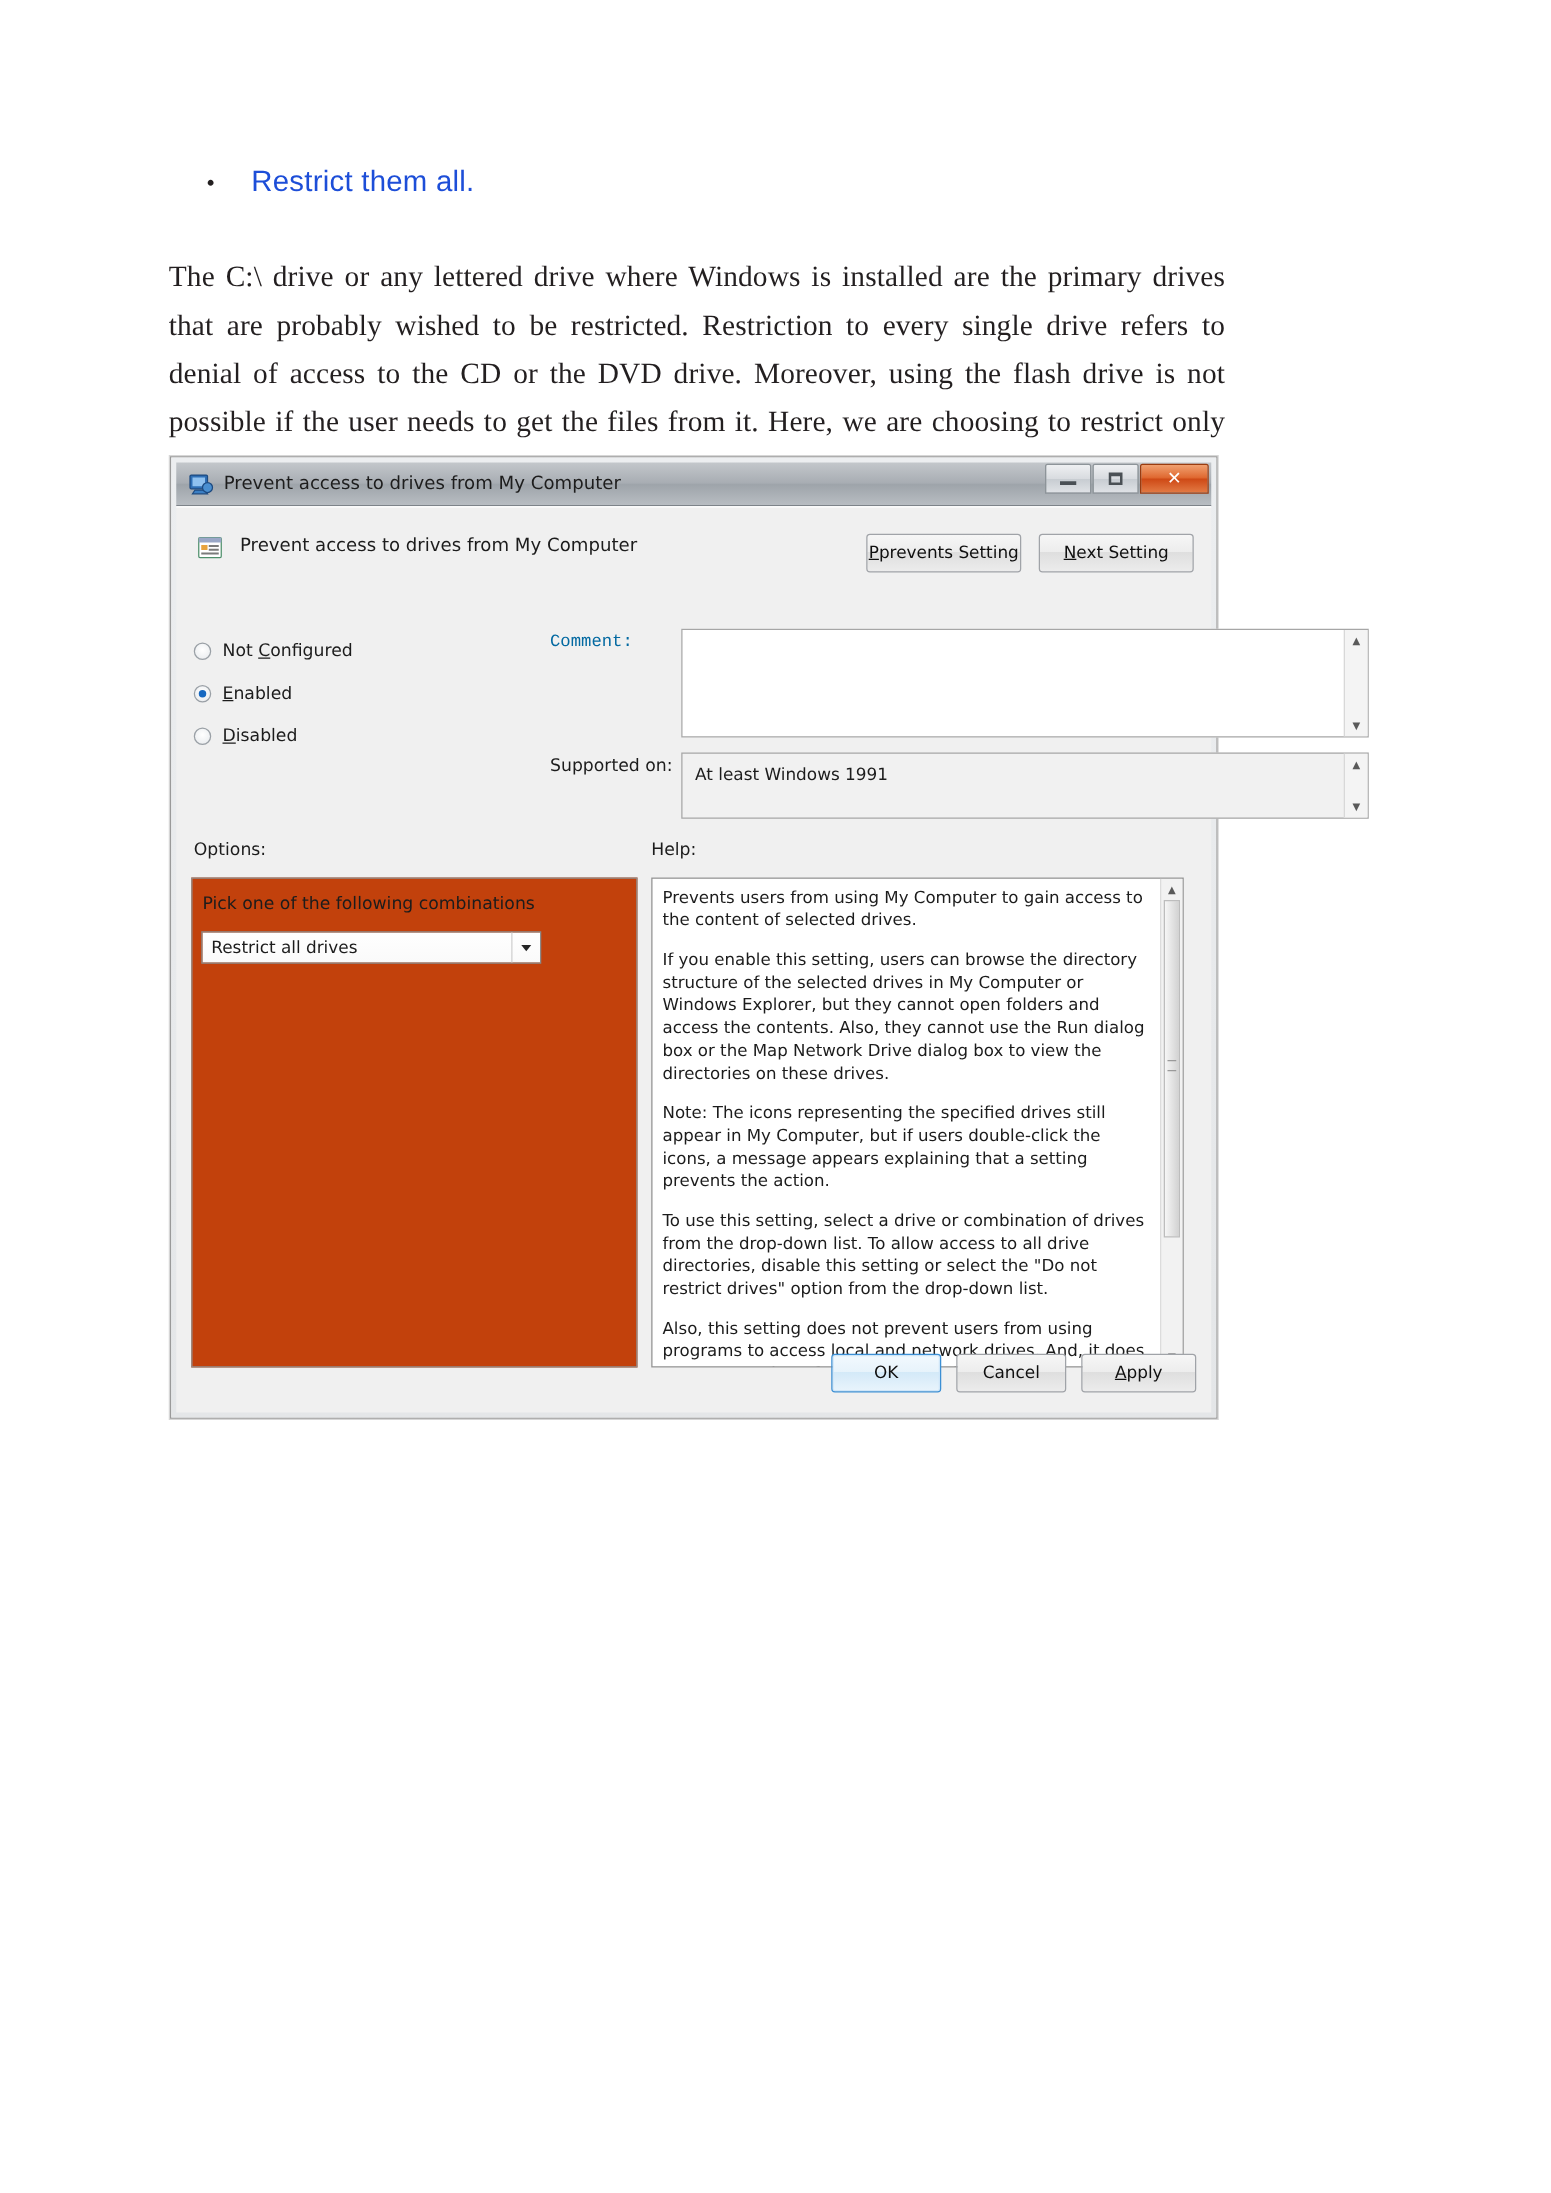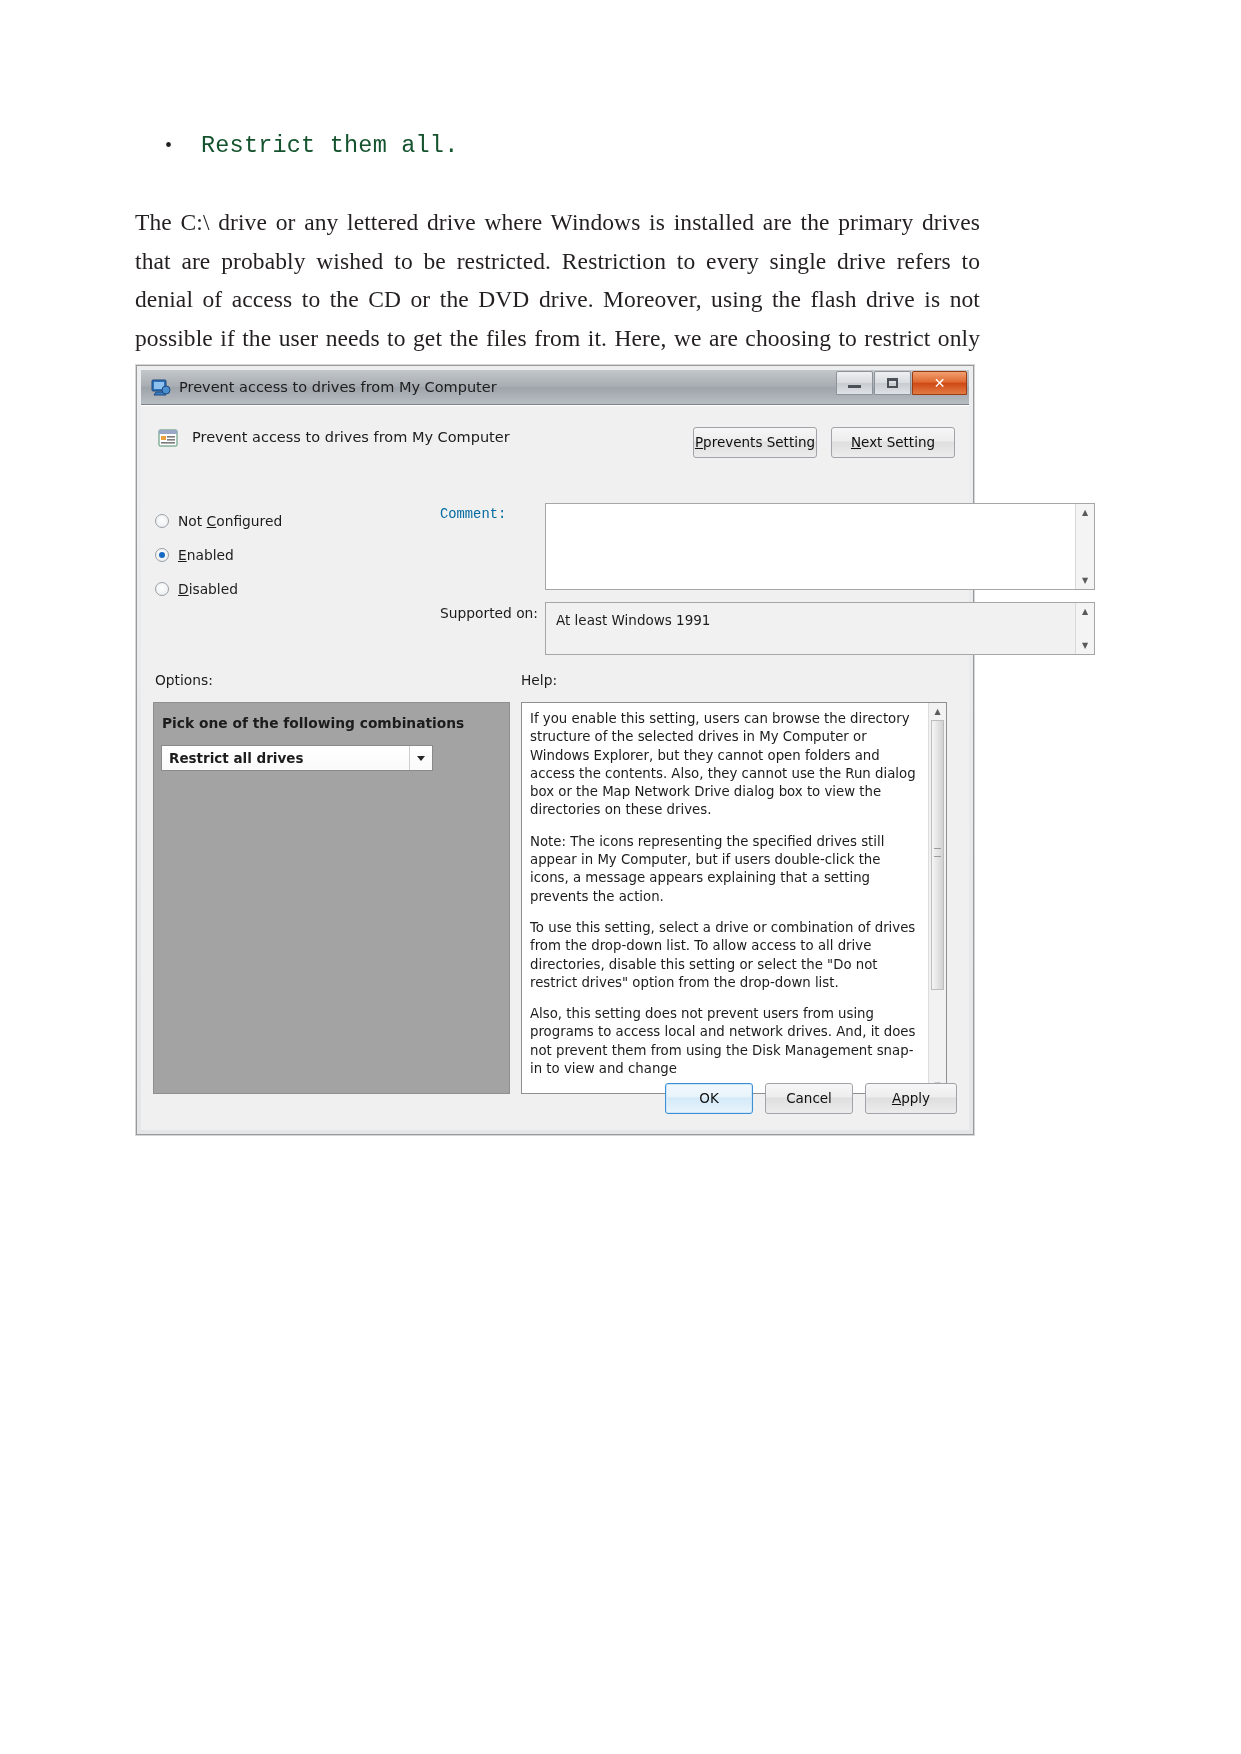--- a/index.html
+++ b/index.html
@@ -30,23 +30,23 @@
   }
   .bullet-dot {
     font-size: 20px;
     line-height: 1;
     color: #231f20;
     width: 36px;
     flex: 0 0 36px;
     text-align: left;
   }
   .bullet-text {
-    font-family: Liberation Mono, monospace;
+    font-family: Liberation Sans, sans-serif;
     font-size: 23.5px;
-    color: #14532d;
+    color: #1d4ed8;
     letter-spacing: 0.2px;
   }
   .para {
     margin-top: 44px;
     font-family: "Liberation Serif", serif;
     font-size: 23.5px;
     line-height: 38.5px;
     color: #231f20;
     text-align: justify;
     letter-spacing: 0.1px;
@@ -319,24 +319,23 @@
     font-size: 13.8px;
     color: #1c1c1c;
   }
 
   .options-panel {
     position: absolute;
     left: 12px;
     top: 296px;
     width: 357px;
     height: 392px;
-    background: #a3a3a3;
+    background: #c2410c;
     border: 1px solid #8f8f8f;
     box-sizing: border-box;
-    font-weight: bold;
   }
   .opt-inner-title {
     position: absolute;
     left: 8px;
     top: 12px;
     font-size: 13.8px;
     color: #1c1c1c;
   }
   .combo {
     position: absolute;
@@ -520,20 +519,21 @@
       <div class="combo">
         <span class="combo-value">Restrict all drives</span>
         <span class="combo-arrow">
             <span class="tri-down"></span>
           </span>
       </div>
     </div>
 
     <div class="help-panel">
       <div class="help-text">
+        <p>Prevents users from using My Computer to gain access to the content of selected drives.</p>
         <p>If you enable this setting, users can browse the directory structure of the selected drives in My Computer or Windows Explorer, but they cannot open folders and access the contents. Also, they cannot use the Run dialog box or the Map Network Drive dialog box to view the directories on these drives.</p>
         <p>Note: The icons representing the specified drives still appear in My Computer, but if users double-click the icons, a message appears explaining that a setting prevents the action.</p>
         <p>To use this setting, select a drive or combination of drives from the drop-down list. To allow access to all drive directories, disable this setting or select the "Do not restrict drives" option from the drop-down list.</p>
         <p> Also, this setting does not prevent users from using programs to access local and network drives. And, it does not prevent them from using the Disk Management snap-in to view and change</p>
       </div>
       <div class="help-scroll">
         <span class="arrow up" style="position:absolute;left:0;top:0;width:17px;height:16px;display:flex;align-items:center;justify-content:center;font-size:8px;color:#5a5a5a;">▲</span>
         <span class="thumb" style="position:absolute;left:2px;top:17px;width:13px;height:270px;background:linear-gradient(to right,#f6f6f6,#d2d2d2);border:1px solid #bdbdbd;box-sizing:border-box;"></span>
         <span style="position:absolute;left:5px;top:145px;width:7px;height:7px;border-top:1px solid #9a9a9a;border-bottom:1px solid #9a9a9a;"></span>
         <span class="arrow down" style="position:absolute;left:0;bottom:0;width:17px;height:16px;display:flex;align-items:center;justify-content:center;font-size:8px;color:#5a5a5a;">▼</span>

